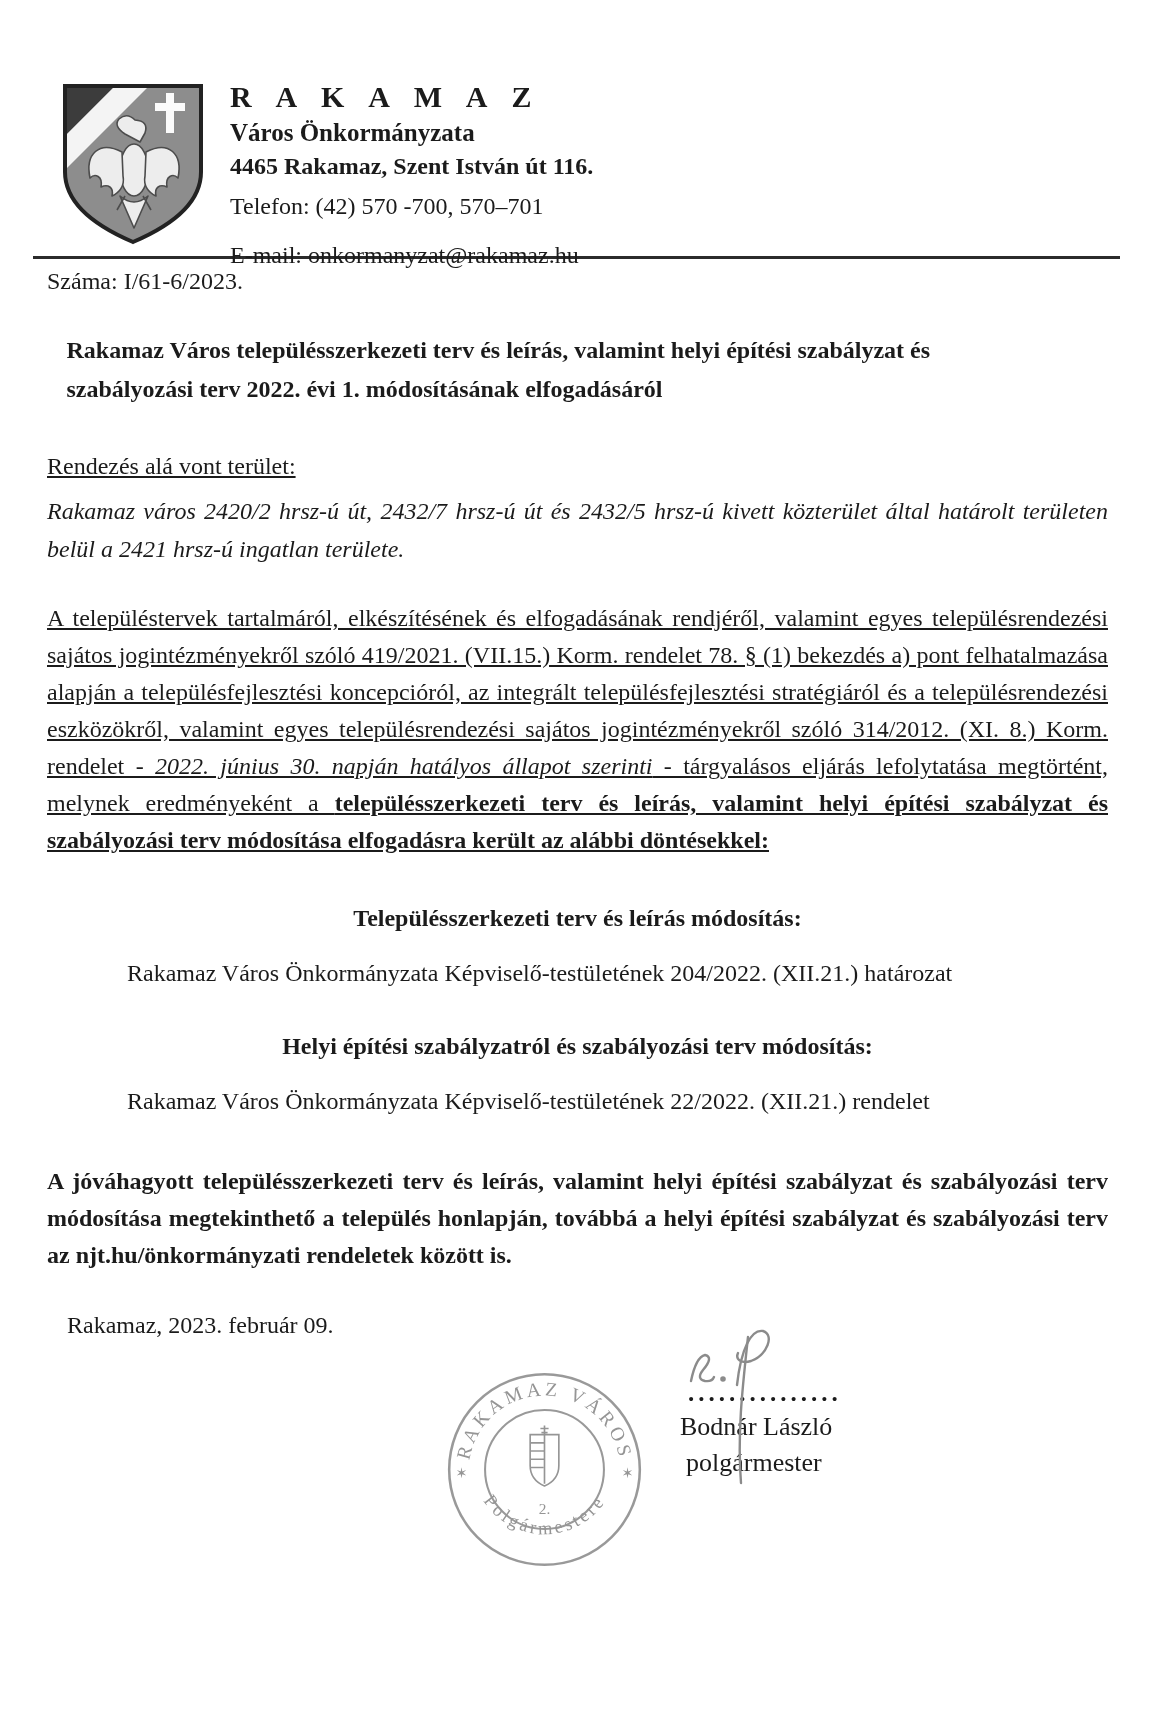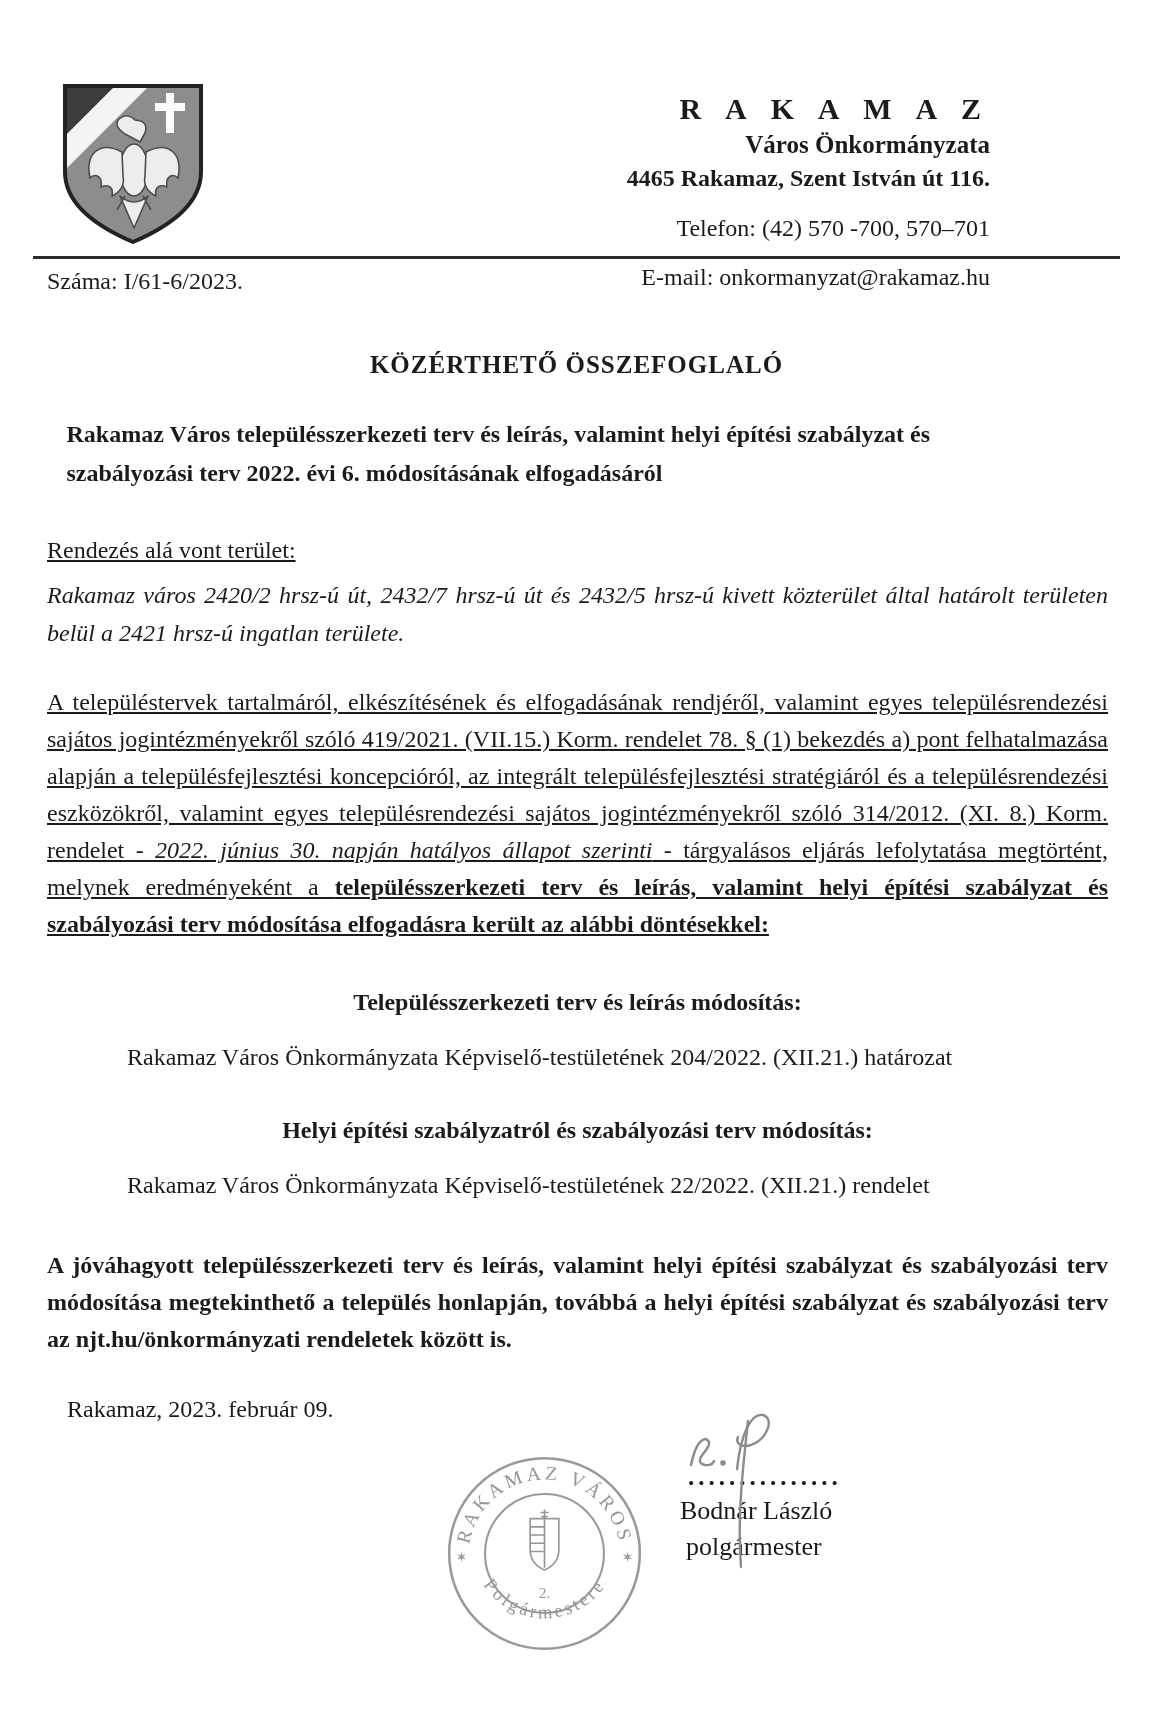--- a/index.html
+++ b/index.html
@@ -8,25 +8,25 @@
     width:1153px; height:1721px;
     margin:0 auto;
     background:#ffffff;
     color:#1b1b1b;
     font-family:"Liberation Serif", serif;
     overflow:hidden;
   }
   
   .header { position:relative; height:256px; }
   .crest { position:absolute; left:59px; top:80px; width:148px; height:168px; }
-  .header-text { position:absolute; left:230px; top:92px; width:760px; text-align:right; }
+  .header-text { position:absolute; left:230px; top:80px; width:760px; text-align:left; }
   .org-name { font-size:30px; font-weight:bold; letter-spacing:9px; }
   .org-sub  { font-size:25px; font-weight:bold; margin-top:5px; }
   .address  { font-size:24px; font-weight:bold; margin-top:6px; }
-  .phone    { font-size:24px; margin-top:23px; }
+  .phone    { font-size:24px; margin-top:13px; }
   .email    { font-size:24px; margin-top:22px; }
   .rule { margin:0 33px; border-top:3px solid #2b2b2b; }
   .ref { margin:9px 0 0 47px; font-size:24px; }
   
   .title { margin-top:56px; text-align:center; font-size:25px; font-weight:bold; letter-spacing:1px; }
   .subtitle { margin:36px auto 0; width:1020px; text-align:left;
               font-size:24px; font-weight:bold; line-height:39px; }
   
   .area-label { margin:44px 0 12px 47px; font-size:24px; text-decoration:underline; }
   .area-text  { margin:8px 45px 0 47px; font-size:24px; font-style:italic;
@@ -77,25 +77,24 @@
       <div class="address">4465 Rakamaz, Szent István út 116.</div>
       <div class="phone">Telefon: (42) 570 -700, 570–701</div>
       <div class="email">E-mail: onkormanyzat@rakamaz.hu</div>
     </div>
   </div>
 
   <div class="rule"></div>
 
   <div class="ref">Száma: I/61-6/2023.</div>
 
-  <div class="title">KÖZÉRTHETŐ ÖSSZEFOGLALÓ</div>
 
   <div class="subtitle">
     <div>Rakamaz Város településszerkezeti terv és leírás, valamint helyi építési szabályzat és</div>
-    <div>szabályozási terv 2022. évi 6. módosításának elfogadásáról</div>
+    <div>szabályozási terv 2022. évi 1. módosításának elfogadásáról</div>
   </div>
 
   <div class="area-label">Rendezés alá vont terület:</div>
   <div class="area-text">Rakamaz város 2420/2 hrsz-ú út, 2432/7 hrsz-ú út és 2432/5 hrsz-ú kivett közterület által határolt területen belül a 2421 hrsz-ú ingatlan területe.</div>
 
   <div class="body-para"><span>A településtervek tartalmáról, elkészítésének és elfogadásának rendjéről, valamint egyes településrendezési sajátos jogintézményekről szóló 419/2021. (VII.15.) Korm. rendelet 78. § (1) bekezdés a) pont felhatalmazása alapján a településfejlesztési koncepcióról, az integrált településfejlesztési stratégiáról és a településrendezési eszközökről, valamint egyes településrendezési sajátos jogintézményekről szóló 314/2012. (XI. 8.) Korm. rendelet - </span><span class="it">2022. június 30. napján hatályos állapot szerinti</span><span> - tárgyalásos eljárás lefolytatása megtörtént, melynek eredményeként a  </span><span class="bd">településszerkezeti terv és leírás, valamint helyi építési szabályzat és szabályozási terv módosítása elfogadásra került az alábbi döntésekkel:</span></div>
 
   <div class="decision-heading">Településszerkezeti terv és leírás módosítás:</div>
   <div class="decision-text">Rakamaz Város Önkormányzata Képviselő-testületének 204/2022. (XII.21.) határozat</div>
 

